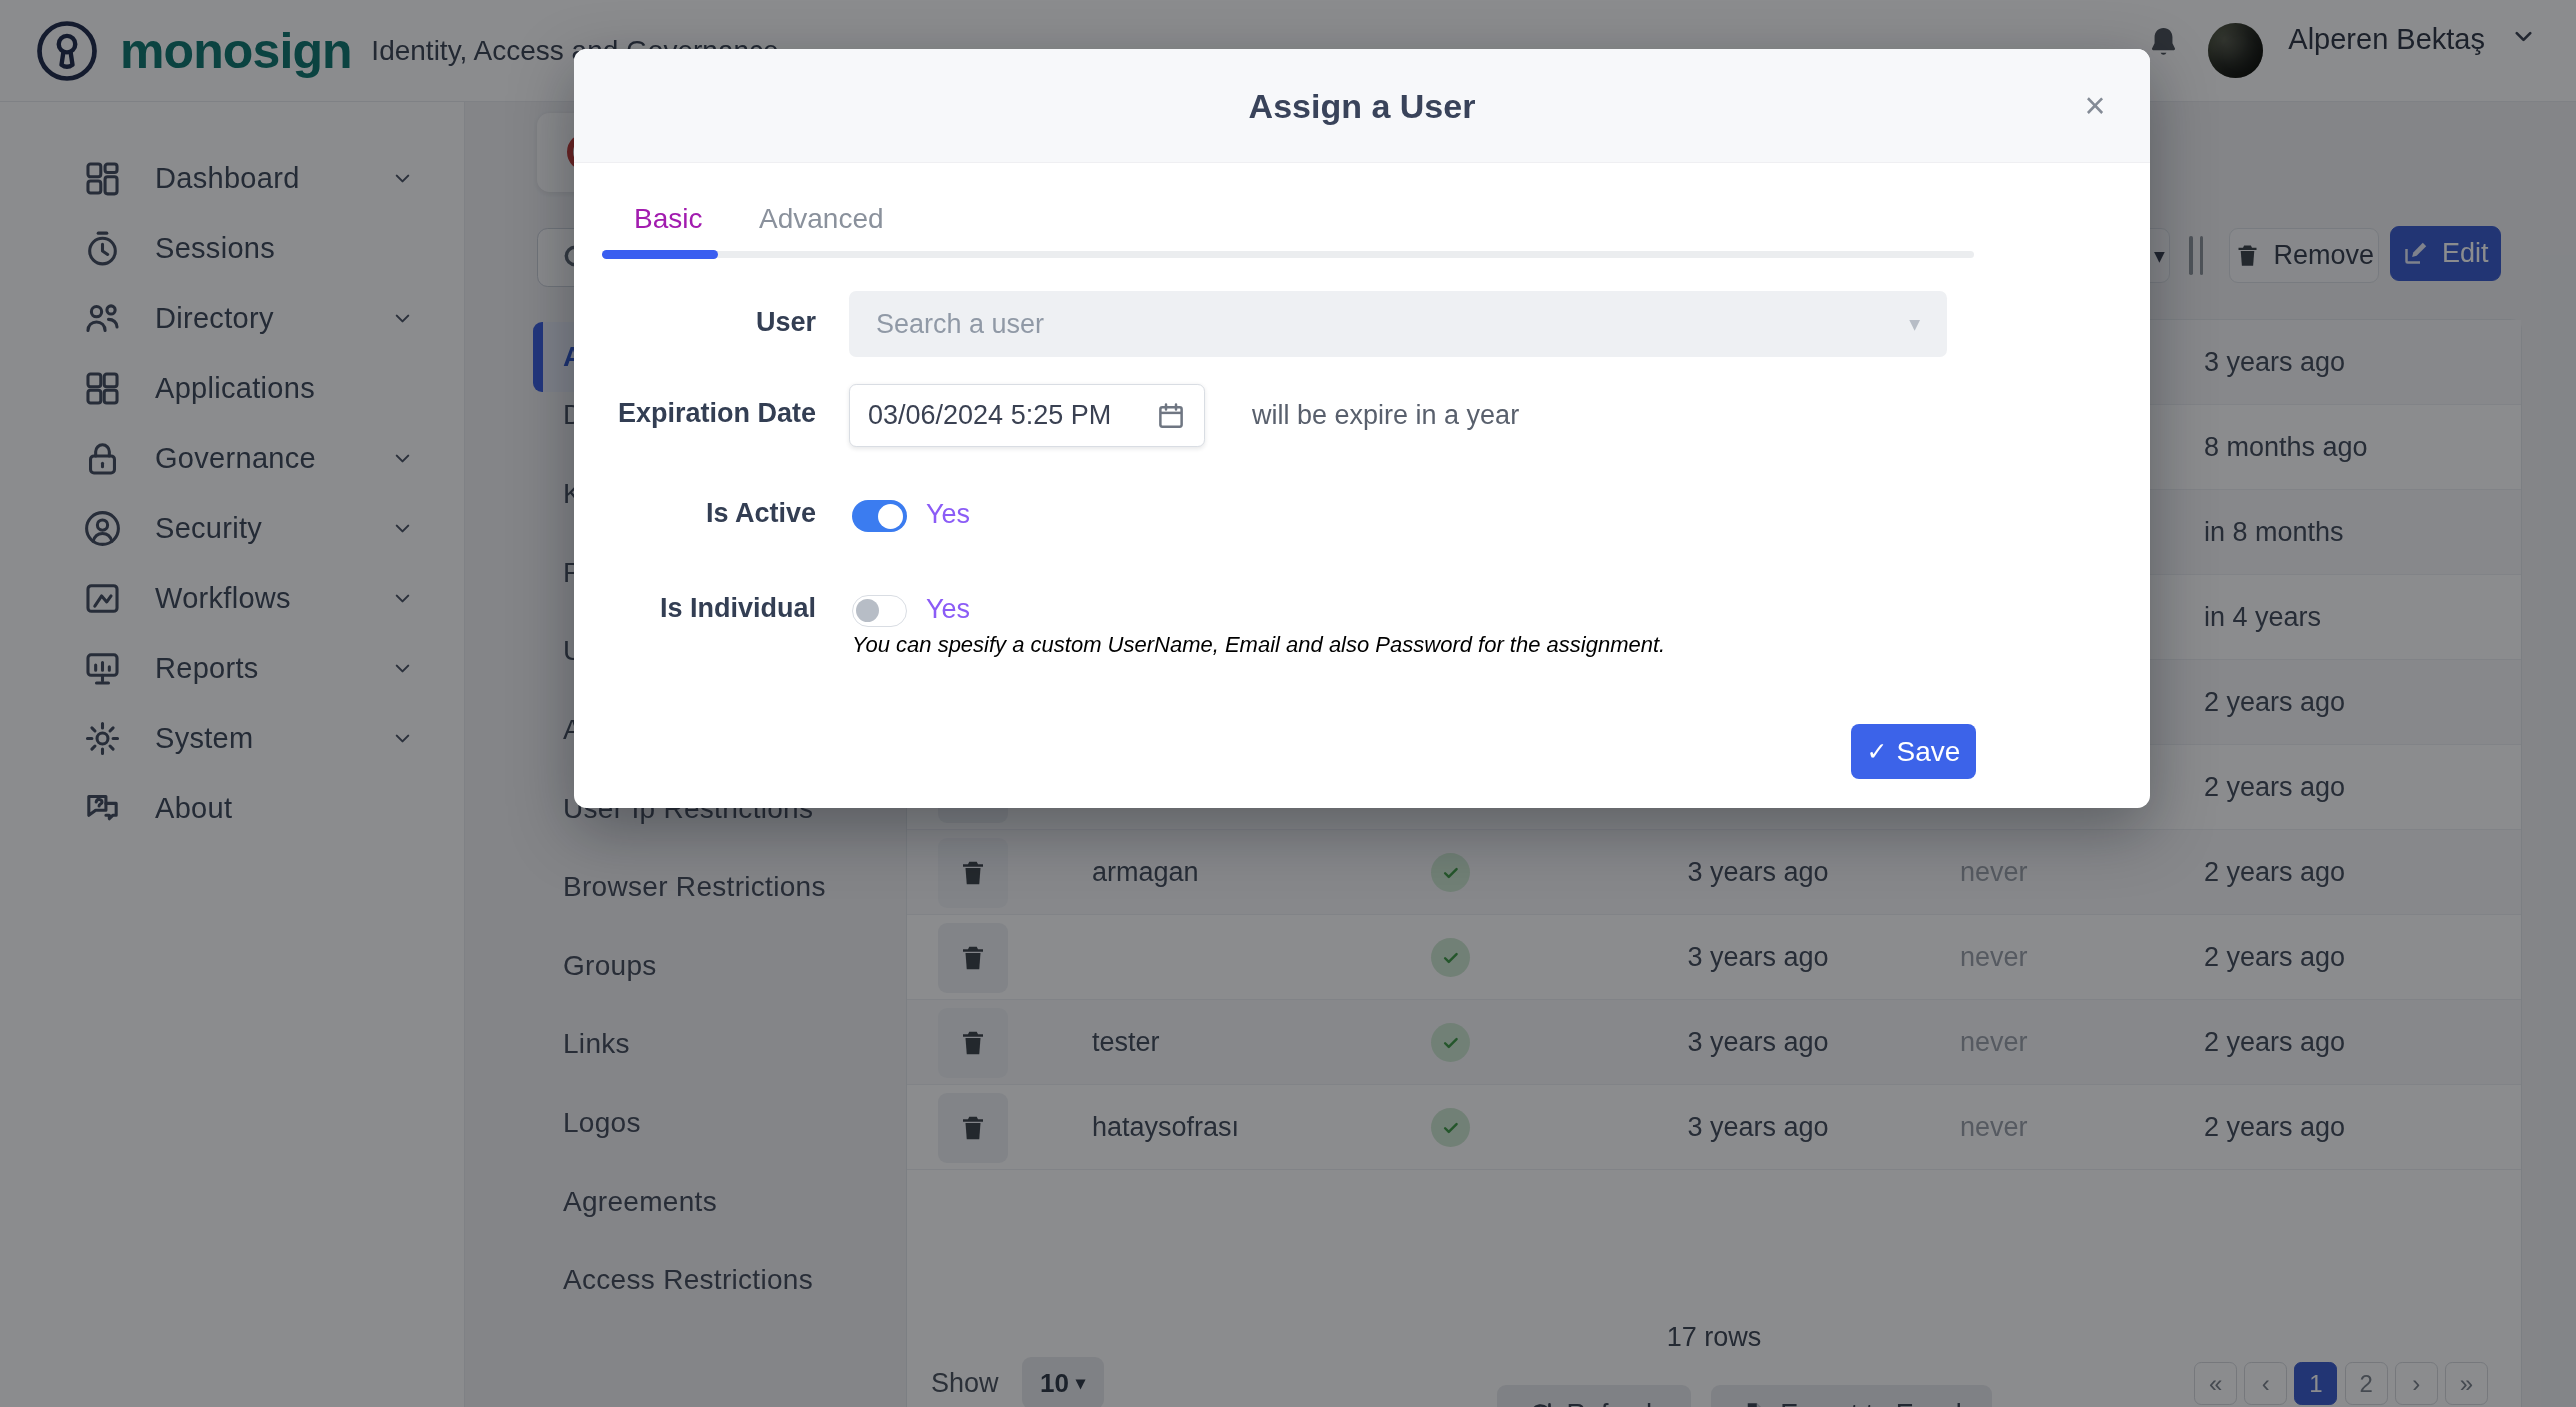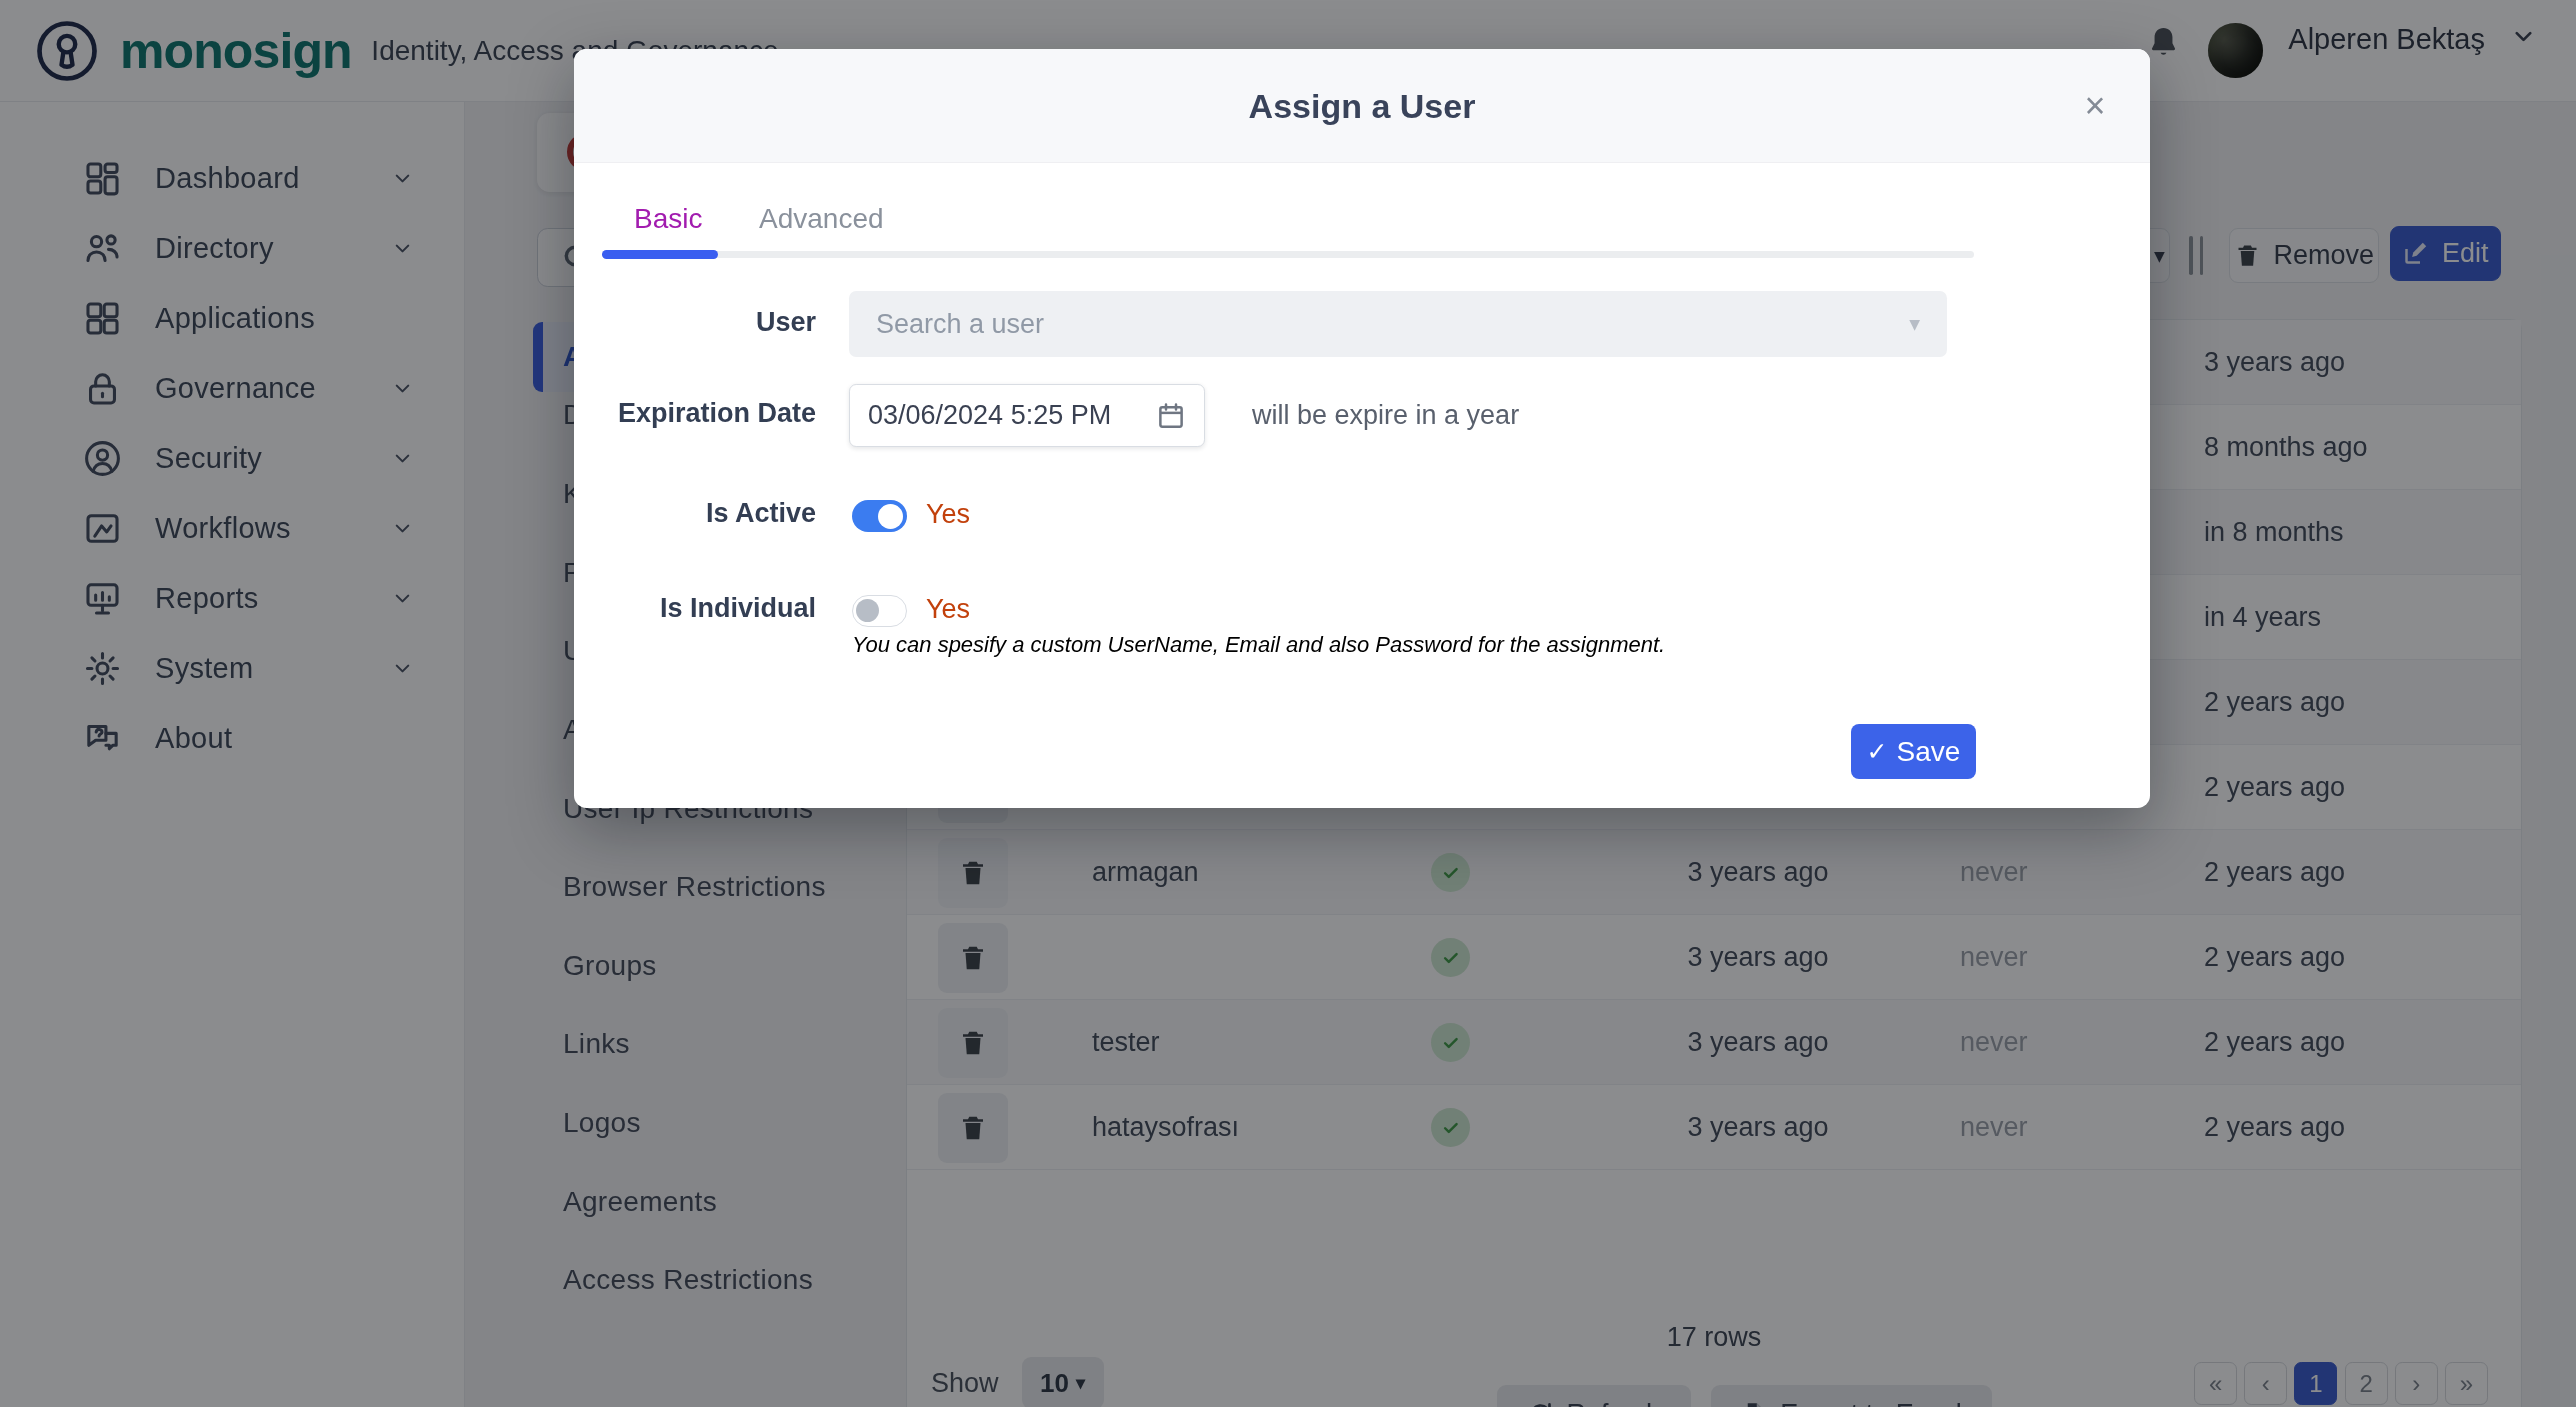--- a/index.html
+++ b/index.html
@@ -126,21 +126,21 @@
            border-radius:7.2px; box-shadow:0 1.8px 4.5px rgba(20,25,40,.10); display:flex; align-items:center; padding:0 18px; }
   .fdate .val { font-size:27px; color:#3a4152; }
   .fdate .ic { margin-left:auto; width:30px; height:30px; color:#6f7682; }
   .fhint { position:absolute; left:678px; top:351px; font-size:27px; color:#59606d; }
 
   .toggle { position:absolute; left:278px; width:55px; height:32px; border-radius:16px; cursor:pointer; }
   .toggle.on { background:#3b7cf0; }
   .toggle.on .knob { position:absolute; right:3.6px; top:3.6px; width:25px; height:25px; border-radius:50%; background:#fff; }
   .toggle.off { background:#fff; border:1.8px solid #d9dde3; }
   .toggle.off .knob { position:absolute; left:2.7px; top:2.7px; width:23px; height:23px; border-radius:50%; background:#b7bdc6; }
-  .yes-lbl { position:absolute; left:352px; font-size:27px; color:#c2410c; }
+  .yes-lbl { position:absolute; left:352px; font-size:27px; color:#8b5cf6; }
   .helper { position:absolute; left:278px; top:583px; width:993px; font-size:22px; color:#000000;font-style:italic; }
 
   .save-btn { position:absolute; left:1277px; top:675px; width:125px; height:55px; background:#3c63e9; border:none;
               border-radius:8px; color:#fff; font-size:28px; display:flex; align-items:center; justify-content:center;
               gap:9px; cursor:pointer; font-family:inherit; }
   .save-btn .ck { font-size:25px; }
 </style>
 </head>
 <body>
 
@@ -175,20 +175,28 @@
           <svg class="ic" viewBox="0 0 24 24" fill="none" stroke="currentColor" stroke-width="1.8" stroke-linecap="round" stroke-linejoin="round">
             <rect x="3.5" y="3.5" width="7.5" height="7.5" rx="1.5"></rect>
             <rect x="13.5" y="3.5" width="7" height="5" rx="1.5"></rect>
             <rect x="3.5" y="13.5" width="7.5" height="7" rx="1.5"></rect>
             <rect x="13.5" y="11" width="7" height="10" rx="1.5"></rect>
           </svg>
           <span class="lbl">Dashboard</span>
           <svg class="chev" viewBox="0 0 24 24">
             <path d="M6 9l6 6 6-6" stroke="currentColor" stroke-width="2.2" fill="none" stroke-linecap="round" stroke-linejoin="round"></path>
           </svg>
+        </div>
+        <div class="side-item">
+          <svg class="ic" viewBox="0 0 24 24" fill="none" stroke="currentColor" stroke-width="1.8" stroke-linecap="round" stroke-linejoin="round">
+            <circle cx="12" cy="13.5" r="7.5"></circle>
+            <path d="M12 9.5v4l3 2"></path>
+            <path d="M9.5 3h5"></path>
+          </svg>
+          <span class="lbl">Sessions</span>
         </div>
         <div class="side-item">
           <svg class="ic" viewBox="0 0 24 24" fill="none" stroke="currentColor" stroke-width="1.8" stroke-linecap="round" stroke-linejoin="round">
             <circle cx="8.5" cy="8" r="3"></circle>
             <path d="M3.5 19c0-3 2.2-5 5-5s5 2 5 5"></path>
             <circle cx="17" cy="7" r="2.4"></circle>
             <path d="M15.5 12.5c2.8 0 5 1.8 5 4.5"></path>
           </svg>
           <span class="lbl">Directory</span>
           <svg class="chev" viewBox="0 0 24 24">

